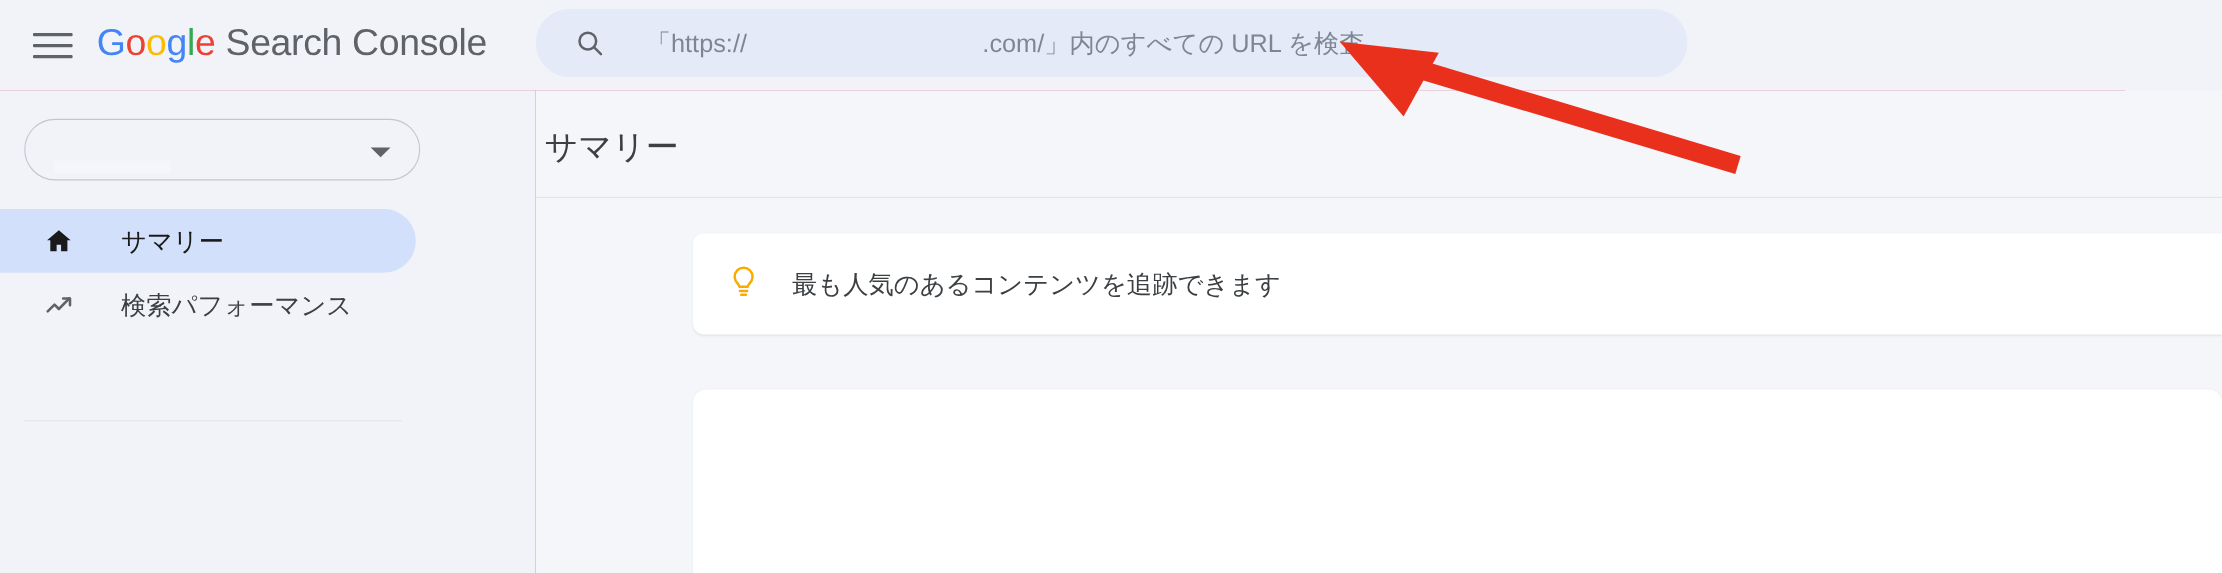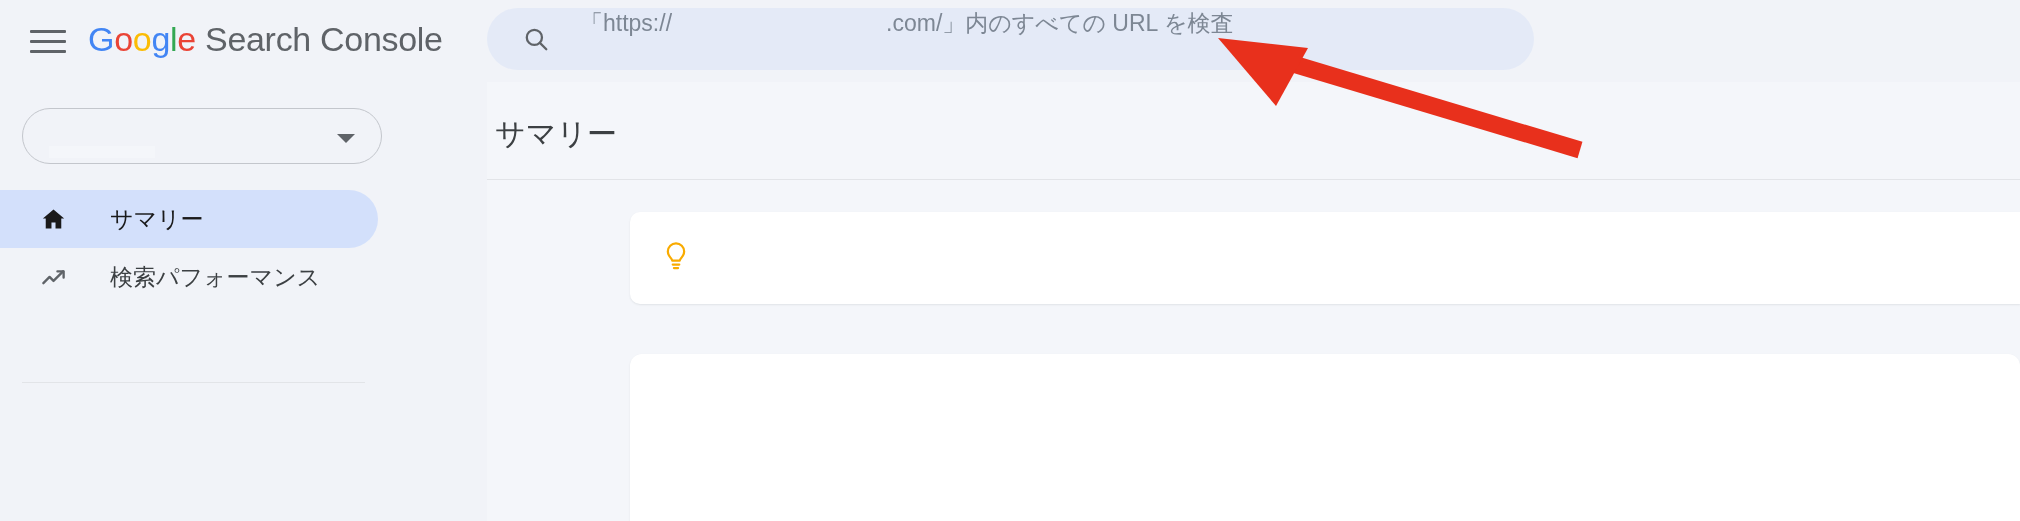--- a/index.html
+++ b/index.html
@@ -54,22 +54,22 @@
     background: #e4eaf7;
     border-radius: 34px;
     display: flex; align-items: center;
     cursor: text;
   }
   .searchbar .sicon {
     position: absolute; left: 36px; top: 18px;
     width: 26px; height: 26px;
   }
   .search-placeholder {
-    position: absolute; left: 93px; top: 0; right: 28px; height: 62px;
-    display: flex; 
+    position: absolute; left: 100px; top: 0; right: 28px; height: 62px;
+    display: flex; align-items: center;
     font-size: 23px; color: #7d8794;
     white-space: nowrap; overflow: hidden;
   }
   .search-placeholder .redact {
     display: inline-block;
     width: 214px; height: 24px;
     background: #e4eaf7;
     vertical-align: middle;
   }
   .search-placeholder .seg { display:inline-block; }
@@ -253,20 +253,21 @@
 
     <div class="page-title">サマリー</div>
     <div class="title-divider"></div>
 
     <div class="tipcard">
       <svg class="bulb" viewBox="0 0 24 30">
         <path d="M12 2.5a7 7 0 0 0-7 7c0 2.7 1.5 4.3 2.6 5.6.7.9 1.1 1.4 1.2 2.2h6.4c.1-.8.5-1.3 1.2-2.2C17.5 13.8 19 12.2 19 9.5a7 7 0 0 0-7-7z" fill="none" stroke="#f9ab00" stroke-width="1.9" stroke-linejoin="round"></path>
         <line x1="9.2" y1="20.6" x2="14.8" y2="20.6" stroke="#f9ab00" stroke-width="1.9" stroke-linecap="round"></line>
         <line x1="10.2" y1="23.6" x2="13.8" y2="23.6" stroke="#f9ab00" stroke-width="1.9" stroke-linecap="round"></line>
       </svg>
+      <div class="tiptext">最も人気のあるコンテンツを追跡できます</div>
     </div>
 
     <div class="card2"></div>
   </div>
 
   <svg class="annot-arrow" viewBox="0 0 420 160">
     <line x1="400" y1="140" x2="100" y2="50" stroke="#e8301c" stroke-width="17" stroke-linecap="butt"></line>
     <polygon points="38,28 128,38 96,96" fill="#e8301c"></polygon>
   </svg>
 

